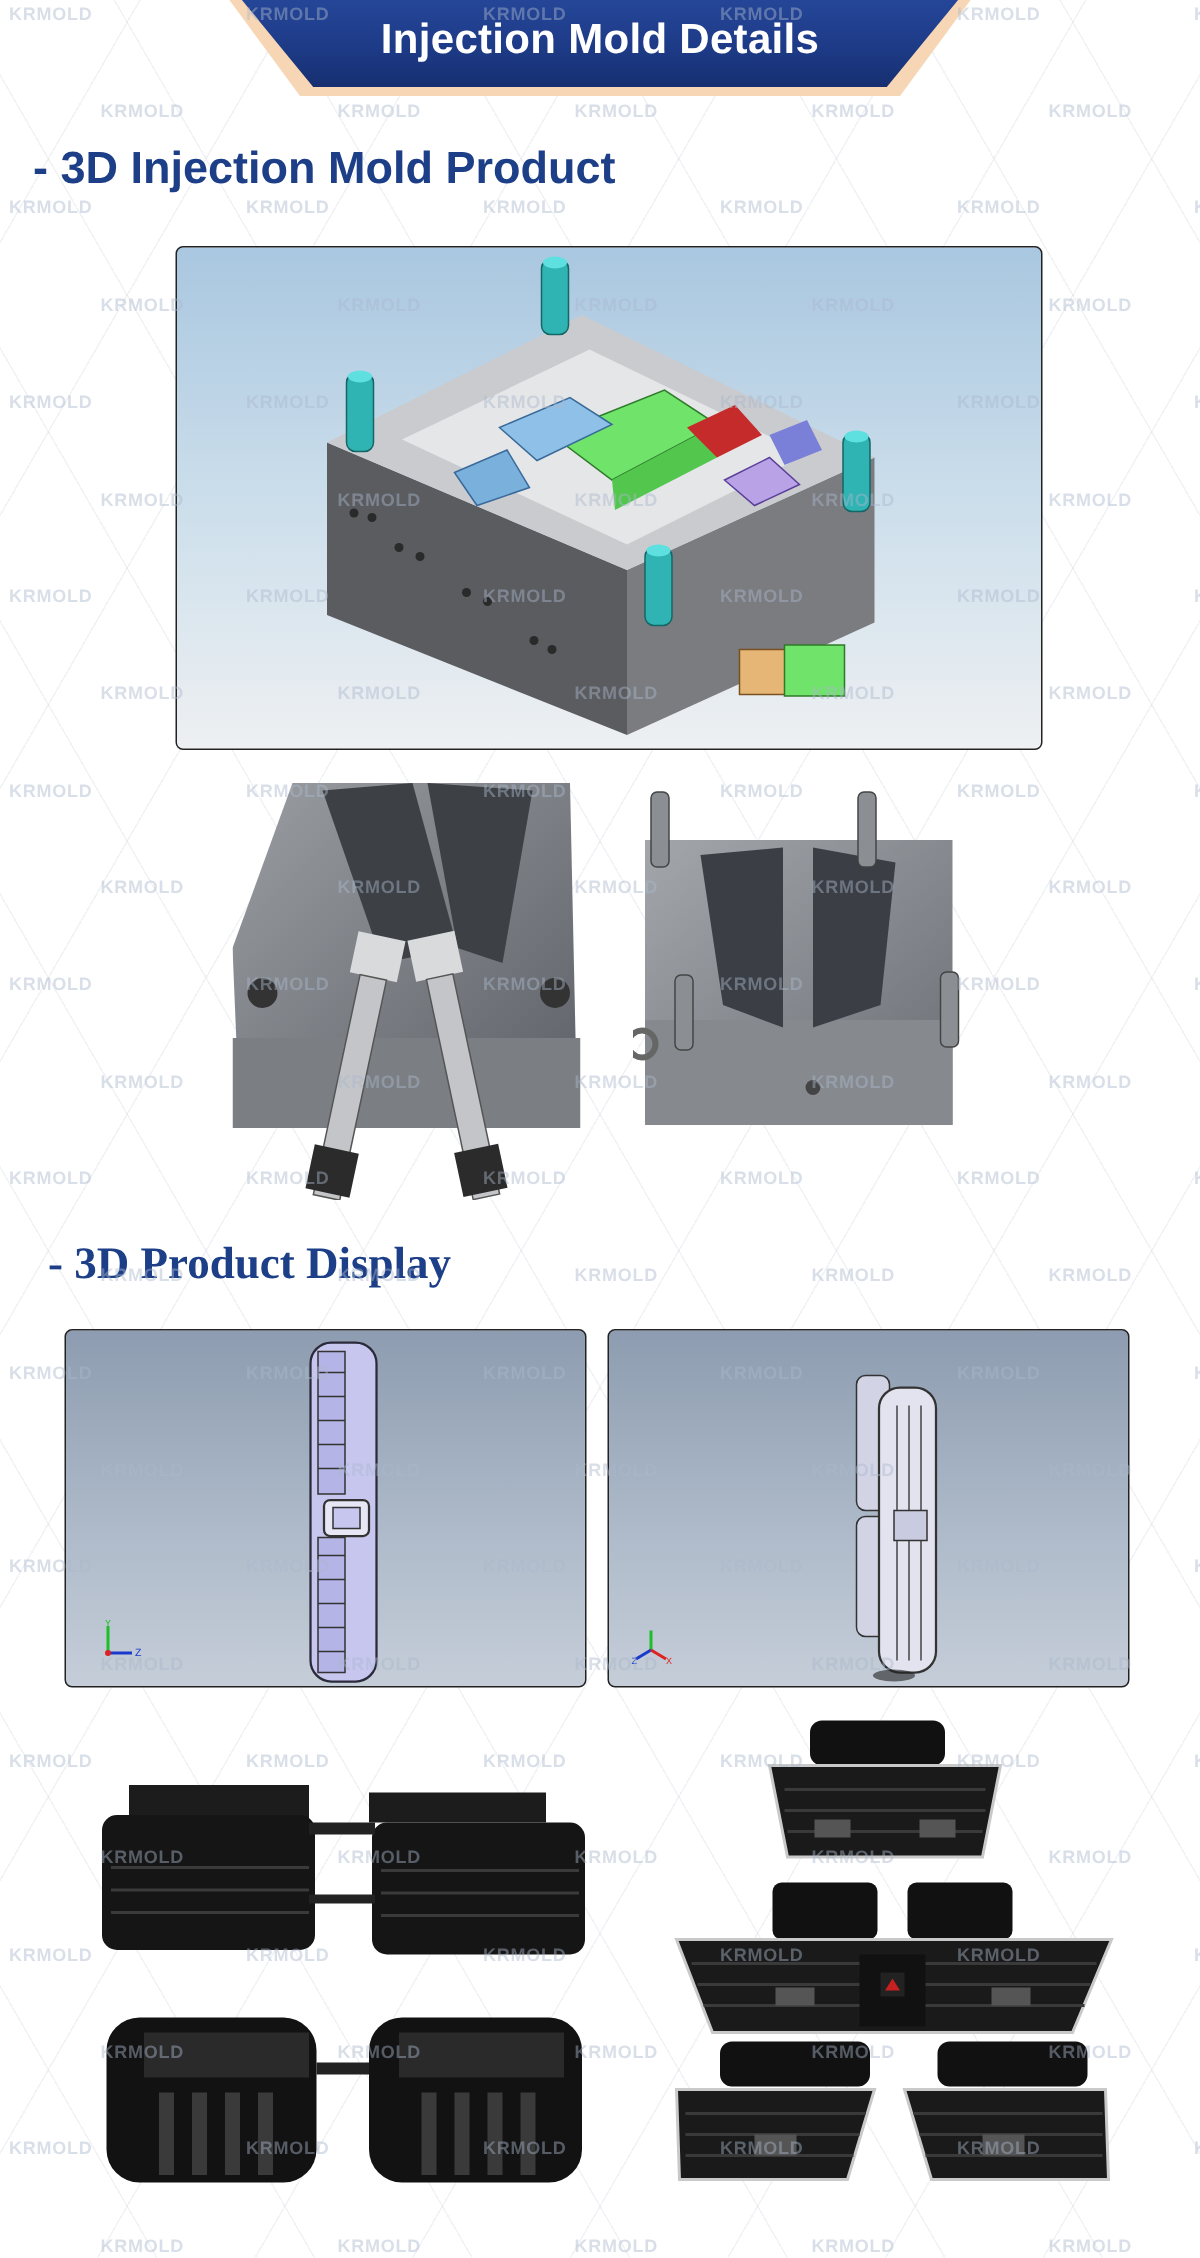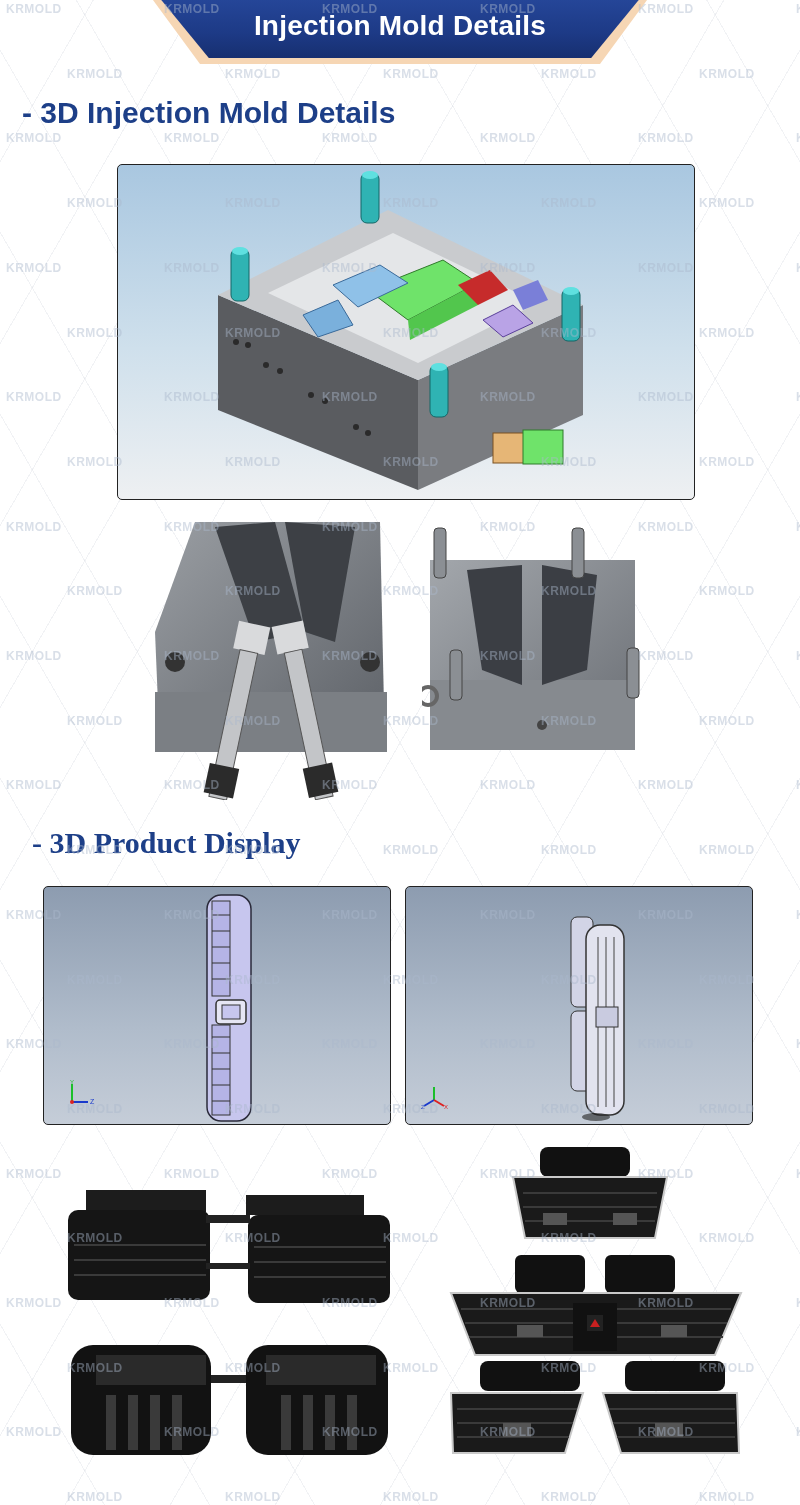--- a/index.html
+++ b/index.html
@@ -39,21 +39,21 @@
 <body>
 
 <div class="wm-lines"></div>
 
 <div class="banner">
   <div class="banner-border"></div>
   <div class="banner-fill"></div>
   <div class="banner-title">Injection Mold Details</div>
 </div>
 
-<div class="section-title" style="left:22px; top:96px;">- 3D Injection Mold Details</div>
+<div class="section-title" style="left:22px; top:96px;">- 3D Injection Mold Product</div>
 
 <div class="frame frame-cad" style="left:117px; top:164px; width:578px; height:336px;">
   <svg width="578" height="336" viewBox="0 0 578 336">
 
     <polygon points="100,130 300,215 300,325 100,245" fill="#5a5c60"></polygon>
 
     <polygon points="300,215 465,140 465,250 300,325" fill="#7a7c80"></polygon>
 
     <polygon points="100,130 270,45 465,140 300,215" fill="#c9cbce"></polygon>
 

